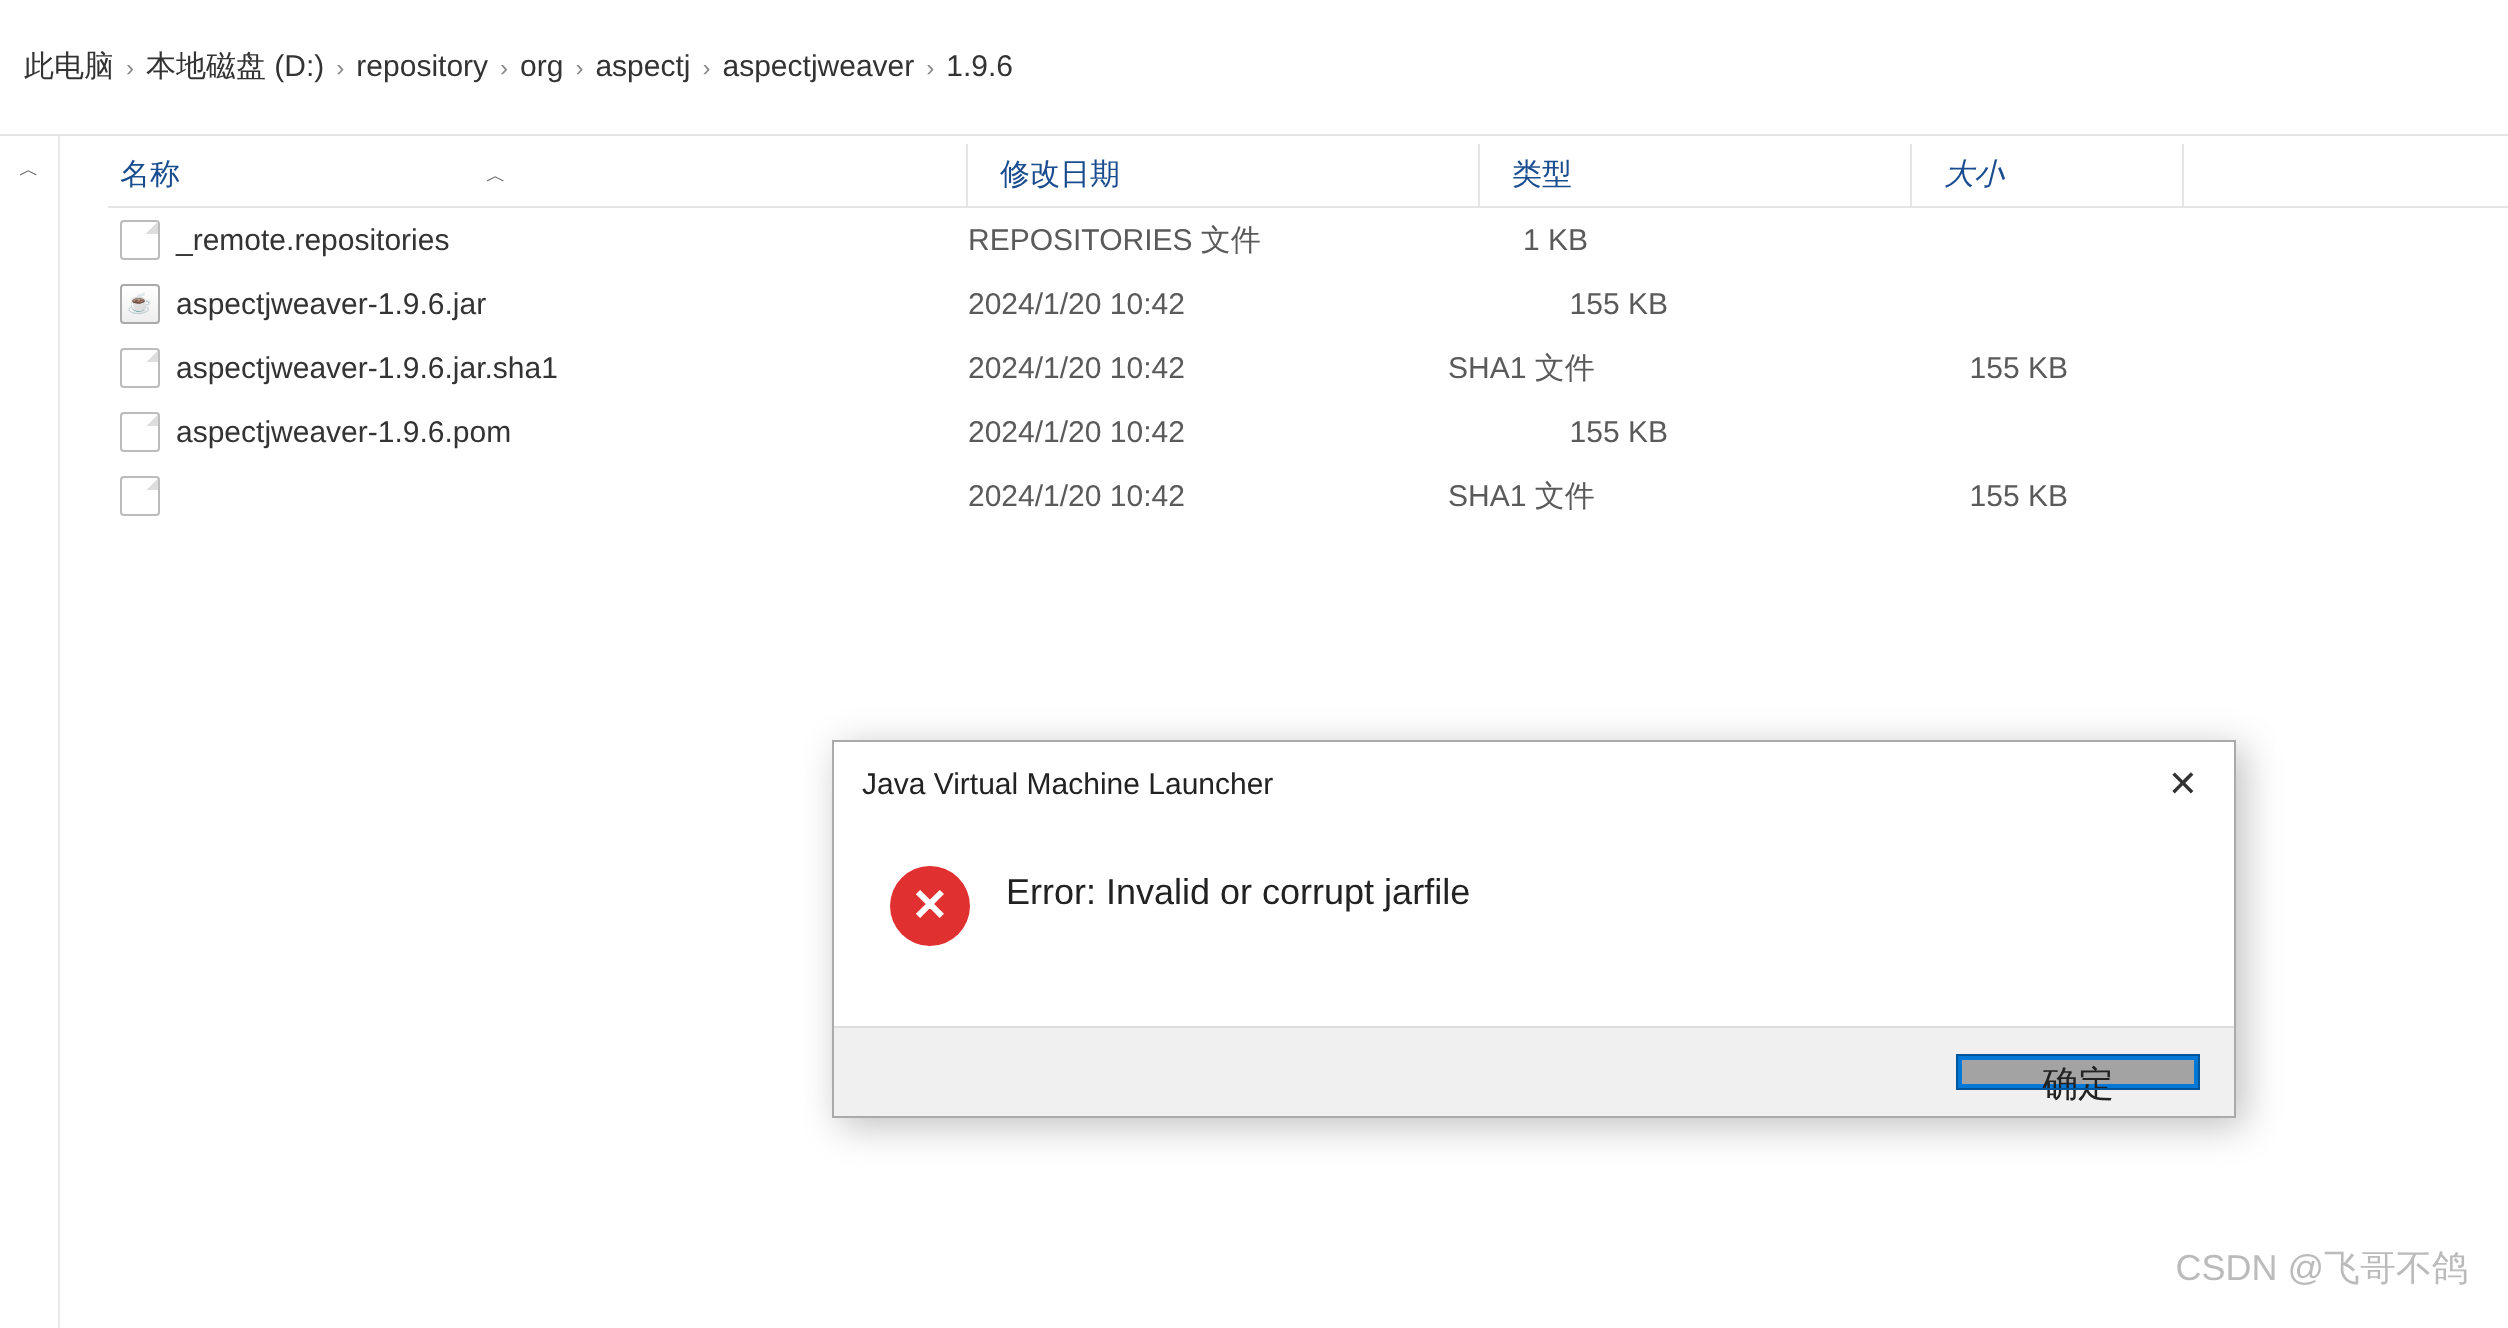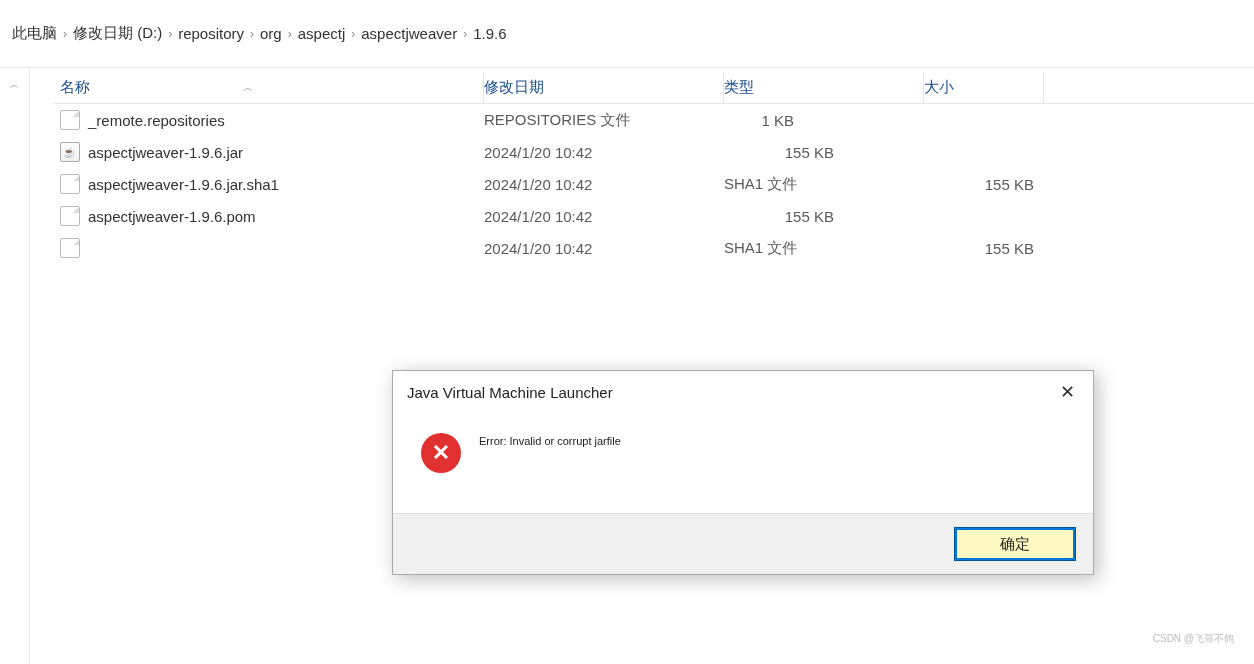--- a/index.html
+++ b/index.html
@@ -47,38 +47,39 @@
       padding-left: 24px;
     }
     .header-row {
       display: flex;
       align-items: center;
       height: 36px;
       border-bottom: 1px solid #e5e5e5;
       color: #1a4d8f;
       font-size: 15px;
       padding-top: 4px;
+      gap: 16px;
     }
     .row {
       display: flex;
       align-items: center;
       height: 32px;
       font-size: 15px;
       color: #333;
     }
     .col-name { width: 430px; display: flex; align-items: center; padding-left: 6px; }
     .col-date { width: 240px; color: #555; }
     .col-type { width: 200px; color: #555; }
     .col-size { width: 120px; text-align: right; color: #555; padding-right: 10px; }
     .header-row .col-date,
     .header-row .col-type,
     .header-row .col-size,
     .header-row .col-name { color: #1a4d8f; }
     .header-row > div { border-right: 1px solid #e5e5e5; height: 100%; display: flex; align-items: center; }
-    .header-row .col-size { justify-content: flex-start; }
+    .header-row .col-size { justify-content: flex-start; font-style: italic; }
     .file-icon {
       width: 20px;
       height: 20px;
       margin-right: 8px;
       display: inline-flex;
       align-items: center;
       justify-content: center;
     }
     .file-icon.generic {
       border: 1px solid #bbb;
@@ -102,21 +103,21 @@
     }
     .sort-caret {
       font-size: 10px;
       color: #666;
       margin-left: auto;
       margin-right: 230px;
     }
     
     .dialog {
       position: absolute;
-      left: 392px;
+      left: 416px;
       top: 370px;
       width: 702px;
       background: #fff;
       border: 1px solid #aaa;
       box-shadow: 4px 4px 18px rgba(0,0,0,0.25);
     }
     .dialog-title {
       padding: 10px 14px;
       font-size: 15px;
       display: flex;
@@ -144,57 +145,57 @@
       background: #e03030;
       display: flex;
       align-items: center;
       justify-content: center;
       color: #fff;
       font-size: 22px;
       font-weight: bold;
       flex-shrink: 0;
     }
     .dialog-text {
-      font-size: 11px;
+      font-size: 18px;
       color: #222;
       line-height: 1.5;
     }
     .dialog-footer {
       background: #f0f0f0;
       border-top: 1px solid #ddd;
       padding: 14px 18px;
       display: flex;
       justify-content: flex-end;
     }
     .ok-btn {
       min-width: 120px;
-      height: 32px;
-      background: #fef9c3;
+      height: 16px;
+      background: #a3a3a3;
       border: 2px solid #0078d7;
       outline: 1px solid #005499;
-      font-size: 15px;
+      font-size: 18px;
       cursor: pointer;
       color: #222;
     }
     .watermark {
       position: absolute;
       right: 20px;
       bottom: 18px;
       color: #bbb;
-      font-size: 10px;
+      font-size: 18px;
     }
     #files-body .col-date, #files-body .col-type, #files-body .col-size { color: #5a5a5a; }
   </style>
 </head>
 <body>
 
 <div class="breadcrumb" id="breadcrumb">
     <span class="crumb">此电脑</span>
     <span class="sep">›</span>
-    <span class="crumb">修改日期 (D:)</span>
+    <span class="crumb">本地磁盘 (D:)</span>
     <span class="sep">›</span>
     <span class="crumb">repository</span>
     <span class="sep">›</span>
     <span class="crumb">org</span>
     <span class="sep">›</span>
     <span class="crumb">aspectj</span>
     <span class="sep">›</span>
     <span class="crumb">aspectjweaver</span>
     <span class="sep">›</span>
     <span class="crumb">1.9.6</span>

